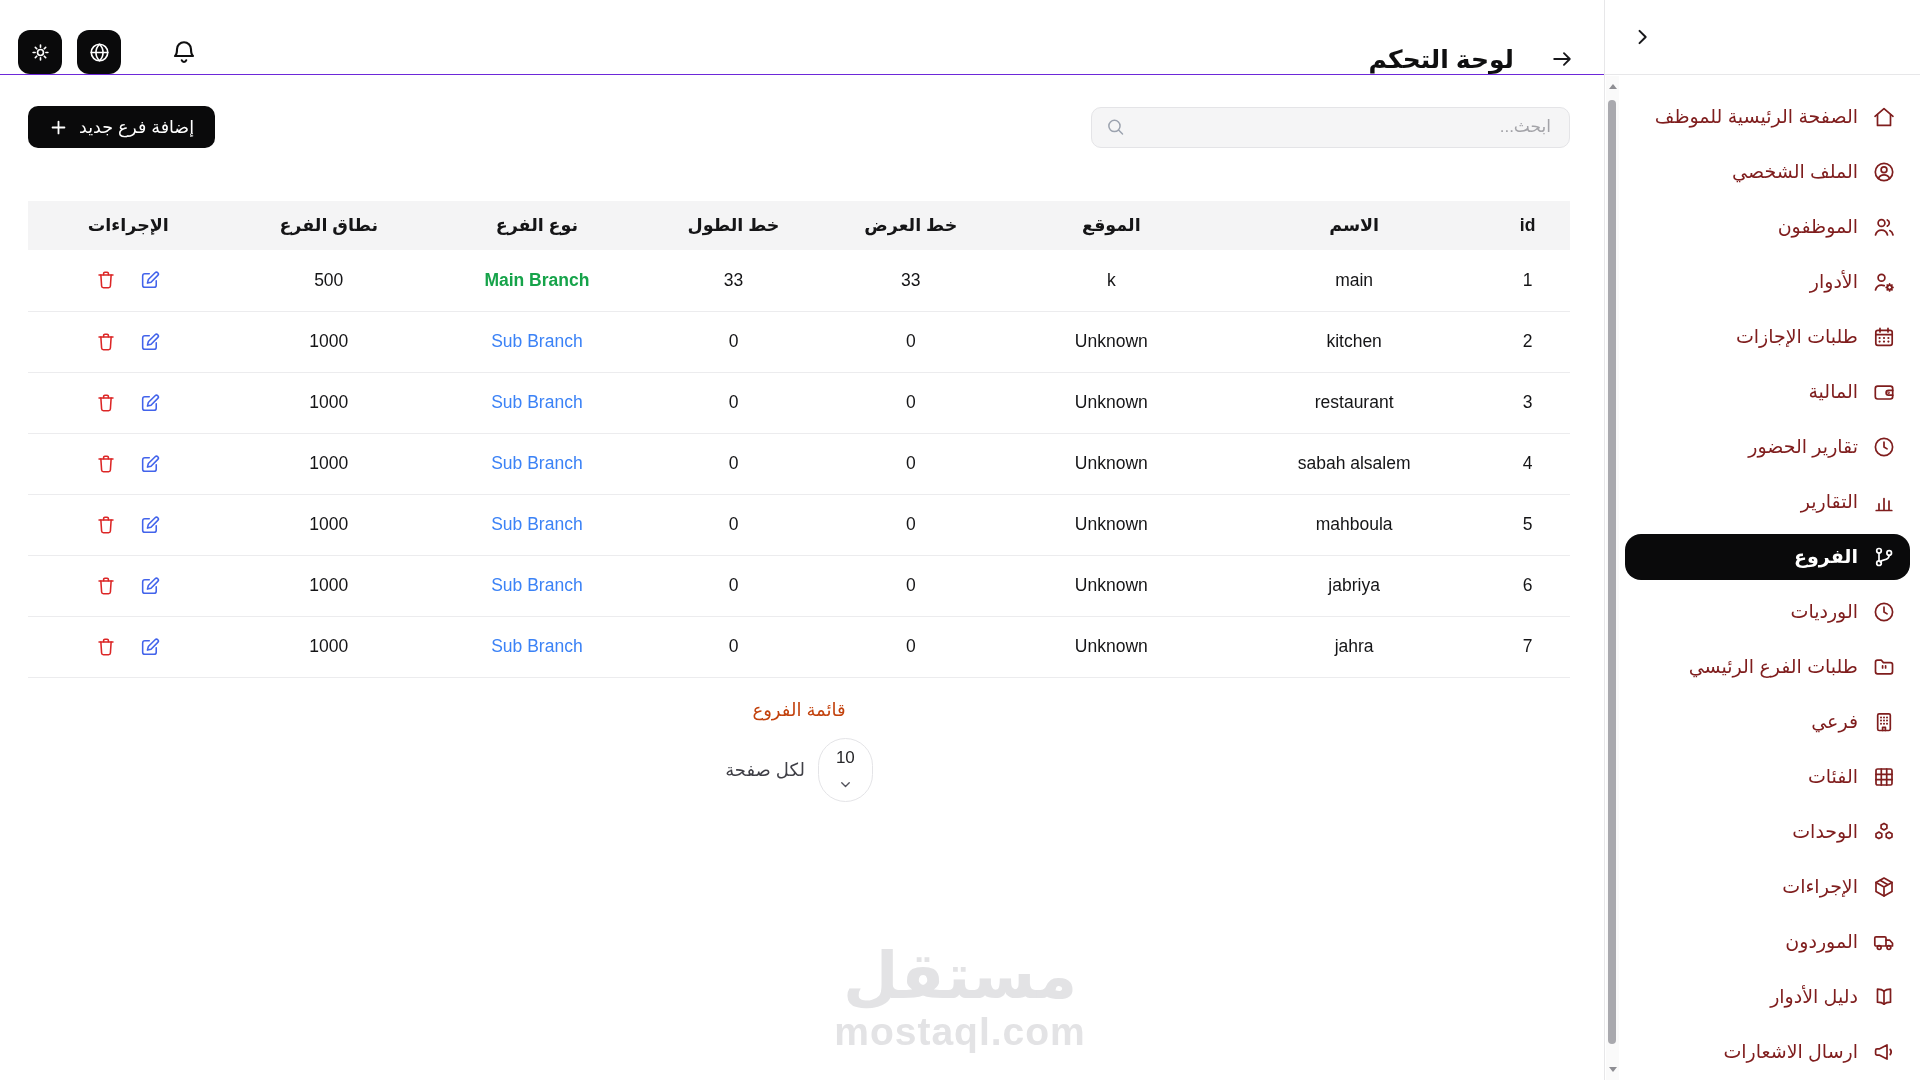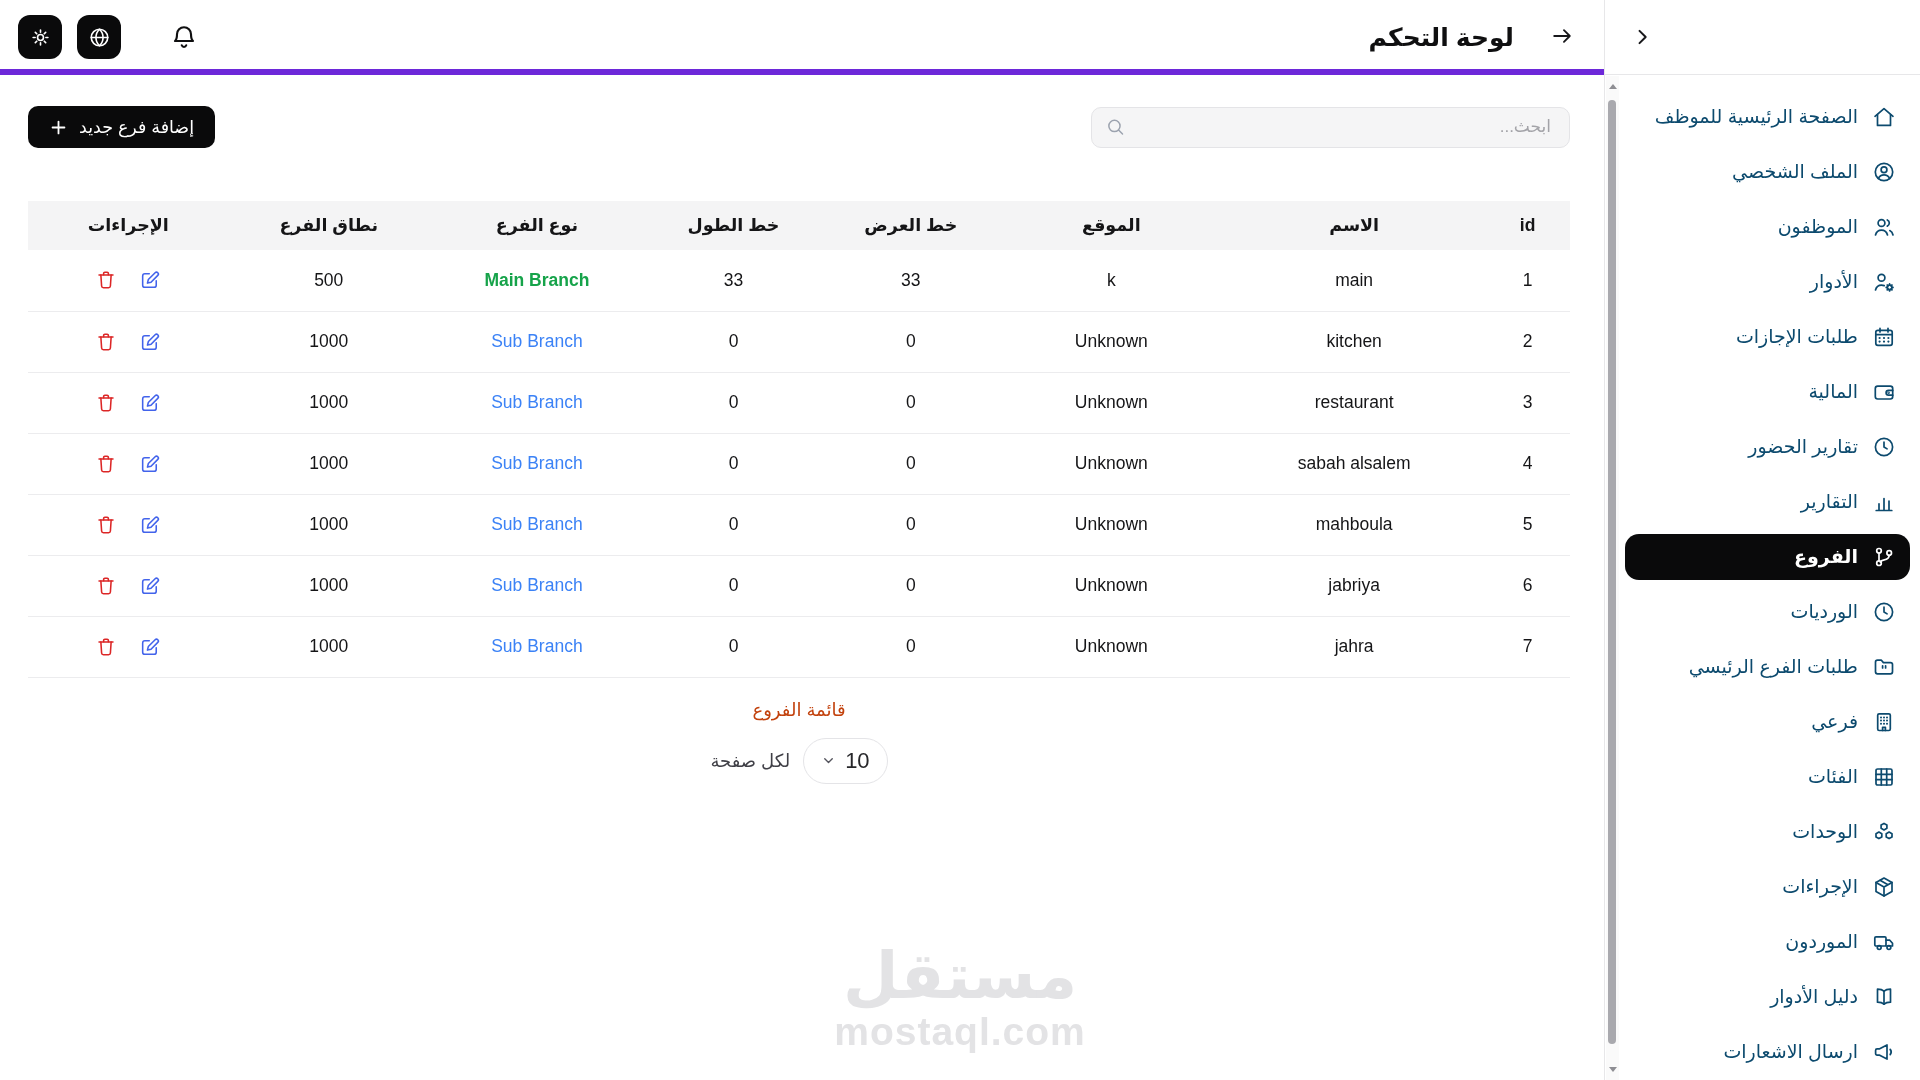--- a/index.html
+++ b/index.html
@@ -9,35 +9,35 @@
     background:#fff; color:#18181b; overflow:hidden;
   }
   .app { display:flex; width:1920px; height:1080px; position:relative; overflow:hidden; }
 
   
   .sidebar { width:316px; flex:0 0 316px; position:relative; border-left:1px solid #e7e7e9; display:flex; flex-direction:column; background:#fff; }
   .sidebar-header { height:75px; border-bottom:1px solid #e7e7e9; position:relative; flex:0 0 75px; }
   .collapse-btn { position:absolute; left:24px; top:25px; width:26px; height:26px; background:none; border:none; color:#18181b; cursor:pointer; }
   .collapse-btn svg { width:22px; height:22px; }
   .nav { flex:1; padding:14px 10px 0 20px; display:flex; flex-direction:column; overflow:hidden; }
-  .nav-item { height:46px; flex:0 0 46px; margin:4.5px 0; display:flex; align-items:center; gap:13px; padding:0 14px; border-radius:14px; font-size:19px; color:#0c4a6e; cursor:pointer; white-space:nowrap; }
-  .nav-item.active { background:#0a0a0b; color:#fff; font-weight:700; }
+  .nav-item { height:46px; flex:0 0 46px; margin:4.5px 0; display:flex; align-items:center; gap:13px; padding:0 14px; border-radius:14px; font-size:19px; color:#7f1d1d; cursor:pointer; white-space:nowrap; }
+  .nav-item.active { background:#0a0a0b; color:#fff; font-weight:700;border-radius:16px; }
   .nav-ic { width:25px; height:25px; flex:0 0 25px; display:flex; align-items:center; justify-content:center; }
   .nav-ic svg { width:24px; height:24px; }
 
   
   .rail { position:absolute; left:1px; top:76px; bottom:0; width:13px; background:#fafafa; }
   .rail-thumb { position:absolute; top:24px; bottom:36px; left:2px; width:8px; background:#a9a9ae; border-radius:4px; }
   .tri-up, .tri-down { position:absolute; left:50%; transform:translateX(-50%); width:0; height:0; border-left:4px solid transparent; border-right:4px solid transparent; }
   .tri-up   { top:8px;    border-bottom:5px solid #8e8e93; }
   .tri-down { bottom:8px; border-top:5px solid #8e8e93; }
 
   
   .main { flex:1; display:flex; flex-direction:column; position:relative; }
-  .header { height:75px; flex:0 0 75px; border-bottom:6px solid #6d28d9; display:flex; align-items:center; justify-content:space-between; padding:5px 28px 0 18px; }
+  .header { height:75px; flex:0 0 75px; border-bottom:1px solid #6d28d9; display:flex; align-items:flex-end; justify-content:space-between; padding:5px 28px 0 18px; }
   .title-group { display:flex; align-items:center; gap:34px; }
   .back-arrow { background:none; border:none; color:#18181b; width:28px; height:28px; cursor:pointer; }
   .back-arrow svg { width:26px; height:26px; }
   .page-title { font-size:25px; font-weight:700; color:#0f0f10; }
   .header-icons { display:flex; align-items:center; gap:15px; }
   .sq-btn { width:44px; height:44px; border-radius:12px; background:#0a0a0b; color:#fff; border:none; display:flex; align-items:center; justify-content:center; cursor:pointer; }
   .sq-btn svg { width:23px; height:23px; }
   .bell-btn { width:36px; height:40px; background:none; border:none; color:#0f0f10; display:flex; align-items:center; justify-content:center; cursor:pointer; margin-left:30px; }
   .bell-btn svg { width:30px; height:30px; }
 
@@ -59,21 +59,21 @@
   tbody td { height:61px; text-align:center; border-bottom:1px solid #ececee; font-weight:400; }
   .type-main { color:#16a34a; font-weight:700;margin-top:24px; }
   .type-sub  { color:#3b82f6; font-weight:400; }
   .act-btn { background:none; border:none; cursor:pointer; padding:2px; margin:0 9px; vertical-align:middle; }
   .act-btn svg { width:22px; height:22px; display:block; }
   .act-edit { color:#4263eb; }
   .act-del  { color:#dc2626; }
 
   .list-caption { text-align:center; color:#c2410c; font-size:18px; margin-top:21px; }
   .per-page { display:flex; justify-content:center; align-items:center; gap:13px; margin-top:17px; color:#3f3f46; font-size:18px; }
-  .pp-pill { display:flex; align-items:center; gap:9px; border:1px solid #e4e4e7; background:#fff; border-radius:999px; padding:9px 17px; font-size:22px; color:#27272a; cursor:pointer; font-family:inherit; }
+  .pp-pill { display:flex; align-items:center; gap:9px; border:1px solid #e4e4e7; background:#fff; border-radius:999px; padding:9px 17px; font-size:17px; color:#27272a; cursor:pointer; font-family:inherit;flex-direction:column; }
   .pp-chev { width:15px; height:15px; color:#52525b; display:flex; }
   .pp-chev svg { width:15px; height:15px; }
 
   .watermark { position:absolute; left:960px; top:944px; transform:translateX(-50%); text-align:center; pointer-events:none; }
   .wm-ar { font-size:64px; font-weight:700; color:#e3e3e5; line-height:1; }
   .wm-en { direction:ltr; font-size:39px; font-weight:700; color:#e3e3e5; letter-spacing:1px; margin-top:2px; }
 </style>
 </head>
 <body>
 

